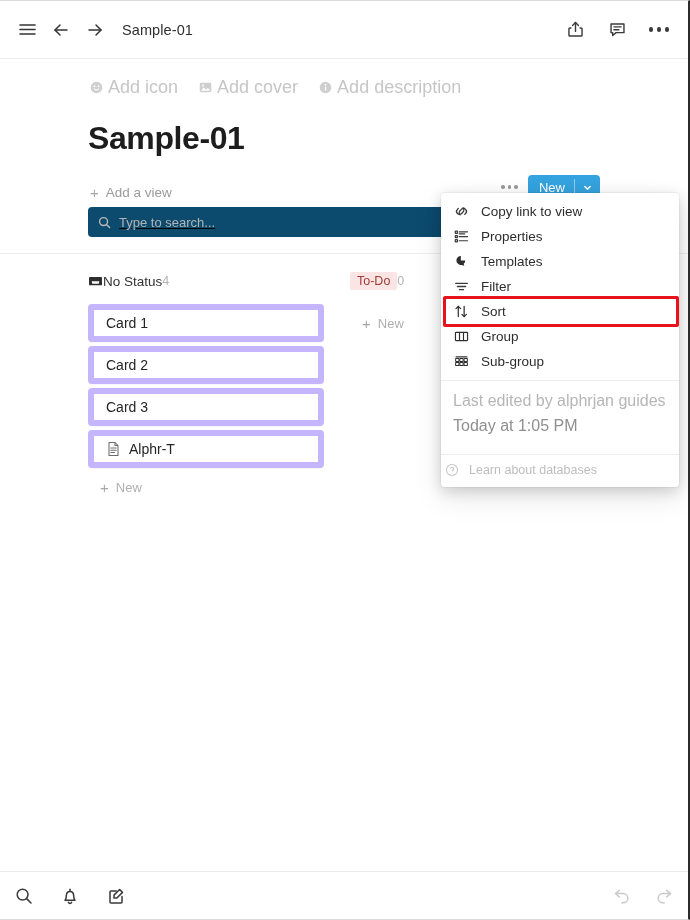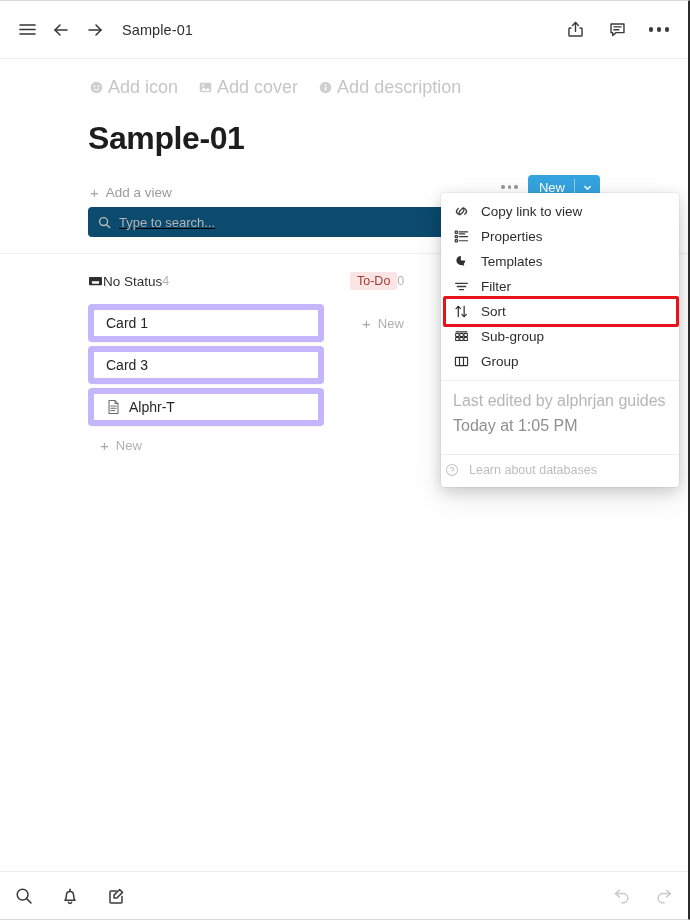--- a/index.html
+++ b/index.html
@@ -405,20 +405,23 @@
               </svg>
           </span>
           <span class="col-name">No Status</span>
           <span class="col-count">4</span>
         </div>
 
         <div class="card">
           <span>Card 1</span>
         </div>
         <div class="card">
+          <span>Card 2</span>
+        </div>
+        <div class="card">
           <span>Card 3</span>
         </div>
         <div class="card">
           <span>
             <svg width="15" height="16" viewBox="0 0 15 16" fill="none" stroke="#6b6b6b" stroke-width="1.05" stroke-linejoin="round">
               <path d="M3 1.5 h6 l3 3 v10 h-9 z" fill="#ffffff"></path>
               <polyline points="9,1.5 9,4.5 12,4.5"></polyline>
               <line x1="4.8" y1="7" x2="10.2" y2="7" stroke-linecap="round"></line>
               <line x1="4.8" y1="9.2" x2="10.2" y2="9.2" stroke-linecap="round"></line>
               <line x1="4.8" y1="11.4" x2="8.6" y2="11.4" stroke-linecap="round"></line>
@@ -502,44 +505,44 @@
           <polyline points="3.2,6 5.6,3.6 8,6"></polyline>
           <line x1="11.8" y1="3.6" x2="11.8" y2="14.4"></line>
           <polyline points="9.4,12 11.8,14.4 14.2,12"></polyline>
         </svg>
       </span>
       <span>Sort</span>
     </div>
 
     <div class="menu-item">
       <span class="menu-icon">
+        <svg width="17" height="17" viewBox="0 0 18 18" fill="none" stroke="#2f2f2f" stroke-width="1.25">
+          <rect x="2.6" y="4.6" width="12.8" height="8.8" rx=".6"></rect>
+          <line x1="6.9" y1="4.6" x2="6.9" y2="13.4"></line>
+          <line x1="11.1" y1="4.6" x2="11.1" y2="13.4"></line>
+        </svg>
+      </span>
+      <span>Group</span>
+    </div>
+
+    <div class="menu-item">
+      <span class="menu-icon">
         <svg width="17" height="17" viewBox="0 0 18 18" fill="none" stroke="#2f2f2f" stroke-width="1.1">
           <line x1="2.8" y1="4.1" x2="15.2" y2="4.1" stroke-width="1.3"></line>
           <rect x="2.8" y="5.8" width="3.5" height="3.1" rx=".35"></rect>
           <rect x="7.25" y="5.8" width="3.5" height="3.1" rx=".35"></rect>
           <rect x="11.7" y="5.8" width="3.5" height="3.1" rx=".35"></rect>
           <rect x="2.8" y="10.1" width="3.5" height="3.1" rx=".35"></rect>
           <rect x="7.25" y="10.1" width="3.5" height="3.1" rx=".35"></rect>
           <rect x="11.7" y="10.1" width="3.5" height="3.1" rx=".35"></rect>
         </svg>
       </span>
       <span>Sub-group</span>
     </div>
 
-    <div class="menu-item">
-      <span class="menu-icon">
-        <svg width="17" height="17" viewBox="0 0 18 18" fill="none" stroke="#2f2f2f" stroke-width="1.25">
-          <rect x="2.6" y="4.6" width="12.8" height="8.8" rx=".6"></rect>
-          <line x1="6.9" y1="4.6" x2="6.9" y2="13.4"></line>
-          <line x1="11.1" y1="4.6" x2="11.1" y2="13.4"></line>
-        </svg>
-      </span>
-      <span>Group</span>
-    </div>
-
     <div class="menu-sep"></div>
 
     <div class="menu-footer">
       <div>Last edited by alphrjan guides</div>
       <div class="line2">Today at 1:05 PM</div>
     </div>
 
     <div class="menu-sep"></div>
 
     <div class="menu-learn">

